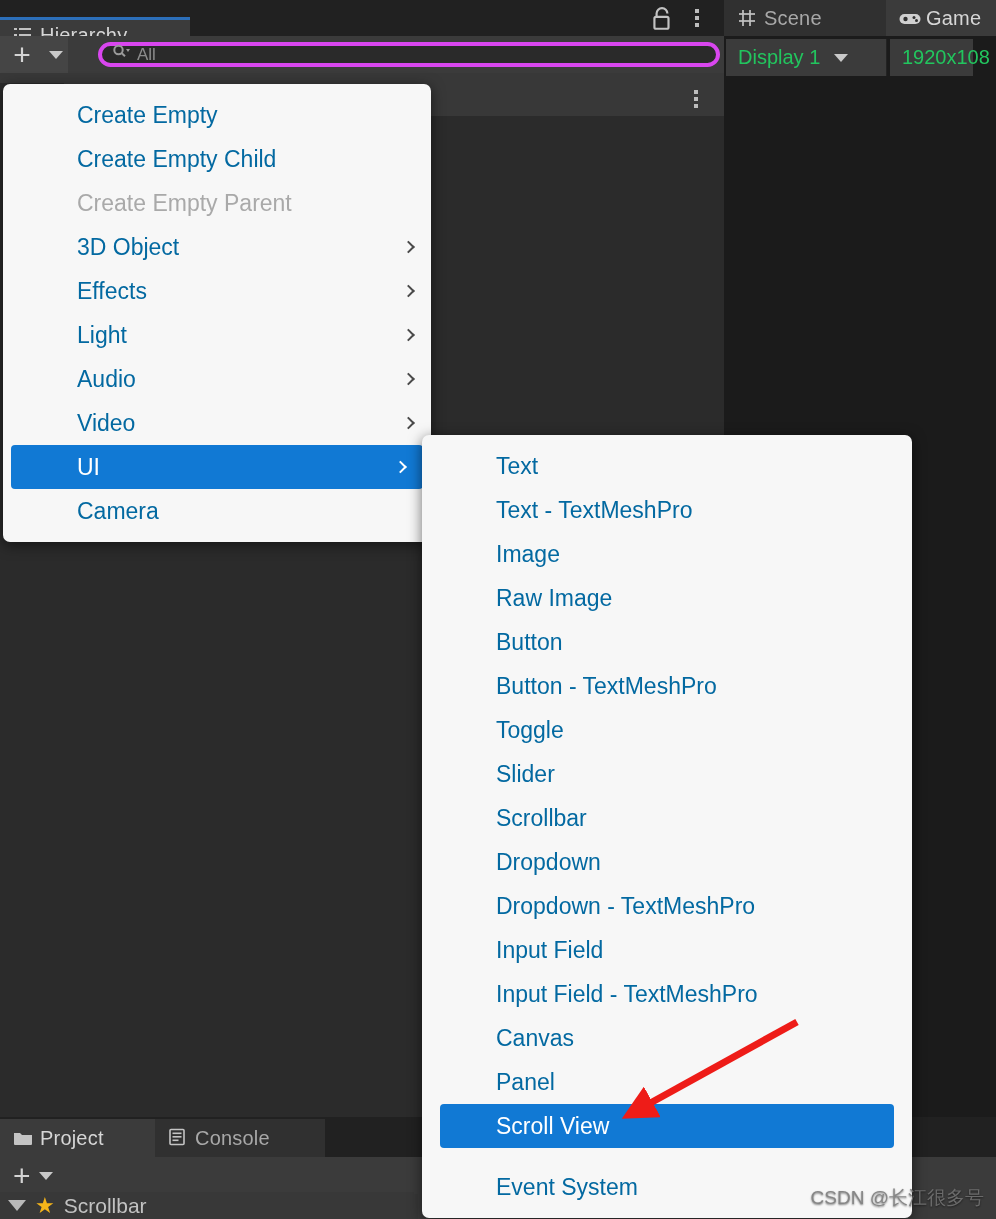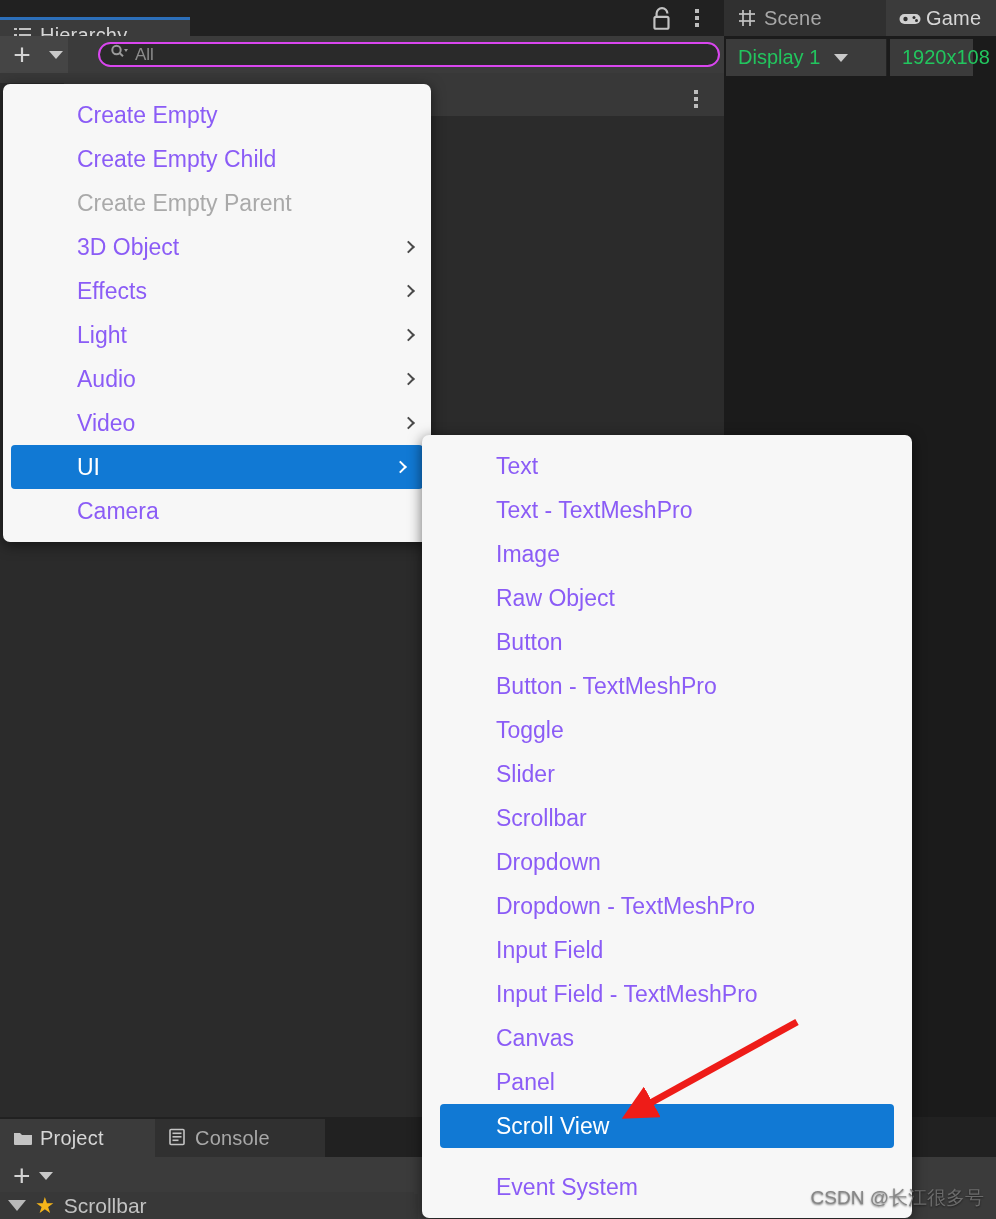--- a/index.html
+++ b/index.html
@@ -48,21 +48,21 @@
     justify-content: center; gap: 6px; color: #cfcfcf; background: #454545;
   }
   .plus-glyph { font-size: 30px; line-height: 1; font-weight: 300; color: #d4d4d4; }
   .caret-dn {
     width: 0; height: 0; border-left: 7px solid transparent;
     border-right: 7px solid transparent; border-top: 8px solid #c9c9c9;
   }
 
   .searchbox {
     height: 25px; border-radius: 13px; background: #2a2a2a;
-    border: 2px solid #d946ef; display: flex; align-items: center;
+    border: 4px solid #d946ef; display: flex; align-items: center;
     padding: 0 10px; gap: 7px; color: #8c8c8c; font-size: 17px;
   }
   .kebab { display: flex; flex-direction: column; gap: 3px; align-items: center; }
   .kebab i { display: block; width: 4px; height: 4px; background: #bdbdbd; }
 
   .dropdown-pill {
     height: 37px; display: flex; align-items: center; padding: 0 12px; gap: 14px;
     color: #22c55e; font-size: 20px; background: #3b3b3b;
   }
 
@@ -74,21 +74,21 @@
     box-shadow: 0 3px 14px rgba(0,0,0,.55);
     padding: 9px 0;
     z-index: 50;
   }
   .menu-item {
     position: relative;
     display: flex; align-items: center;
     height: 44px;
     padding: 0 26px 0 74px;
     font-size: 23px;
-    color: #8b5cf6;
+    color: #0369a1;
     white-space: nowrap;
   }
   .menu-item.disabled { color: #a9a9a9; }
   .menu-item.selected { background: #1179d4; color: #ffffff; border-radius: 4px; }
   .menu-item .sub-arrow {
     position: absolute; right: 18px; top: 50%;
     width: 9px; height: 9px;
     border-top: 2.4px solid #4a4a4a;
     border-right: 2.4px solid #4a4a4a;
     transform: translateY(-50%) rotate(45deg);
@@ -277,21 +277,21 @@
     <div class="menu-item">
         <span>Text</span>
       </div>
     <div class="menu-item">
         <span>Text - TextMeshPro</span>
       </div>
     <div class="menu-item">
         <span>Image</span>
       </div>
     <div class="menu-item">
-        <span>Raw Object</span>
+        <span>Raw Image</span>
       </div>
     <div class="menu-item">
         <span>Button</span>
       </div>
     <div class="menu-item">
         <span>Button - TextMeshPro</span>
       </div>
     <div class="menu-item">
         <span>Toggle</span>
       </div>

